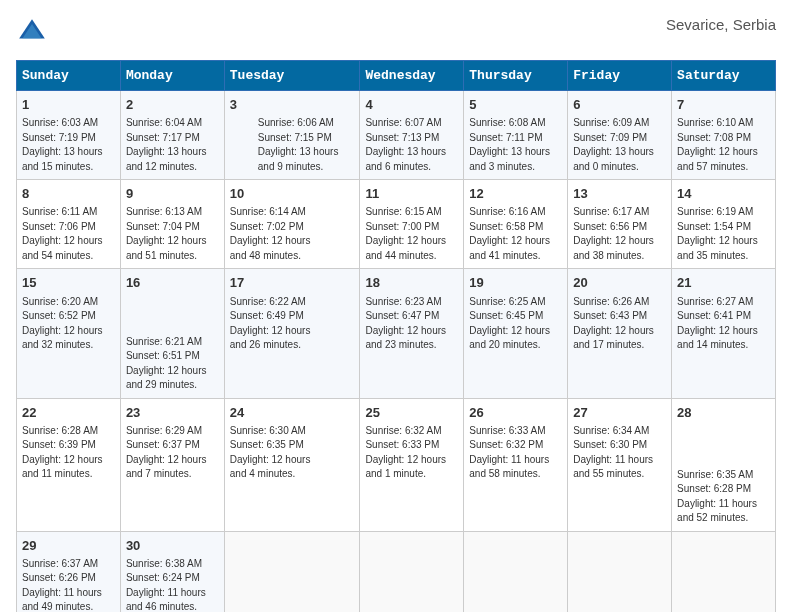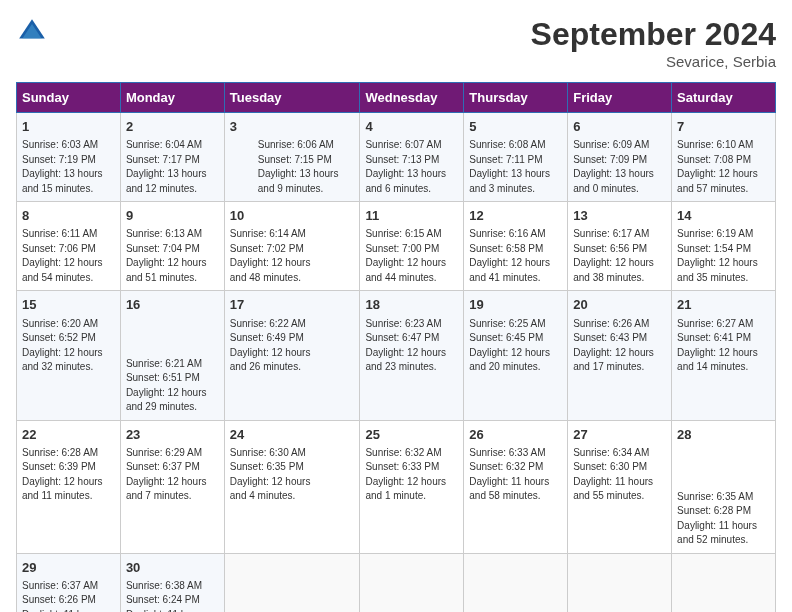--- a/index.html
+++ b/index.html
@@ -45,22 +45,23 @@
     .location {
       font-size: 15px;
       color: #555;
     }
     table {
       width: 100%;
       border-collapse: collapse;
       font-size: 10.5px;
     }
     thead tr {
-      background-color: #701a75;
+      background-color: #0369a1;
       color: #fff;
+      font-family: Liberation Mono, monospace;
     }
     thead th {
       padding: 7px 5px;
       text-align: left;
       font-size: 13px;
       font-weight: bold;
       border: 1px solid #2e6db4;
     }
     tbody tr {
       vertical-align: top;
@@ -97,21 +98,20 @@
 <body>
 
 <div class="header-area">
   <div class="logo">
     <svg class="logo-icon" viewBox="0 0 40 40">
       <polygon points="20,4 36,28 4,28" fill="#1a5fa8"></polygon>
       <polygon points="20,10 32,28 8,28" fill="#4a9fd4" opacity="0.5"></polygon>
     </svg>
   </div>
   <div class="title-area">
-    <div class="month-title">September 2024</div>
     <div class="location">Sevarice, Serbia</div>
   </div>
 </div>
 
 <table>
   <thead>
     <tr>
     <th>Sunday</th>
         <th>Monday</th>
         <th>Tuesday</th>

